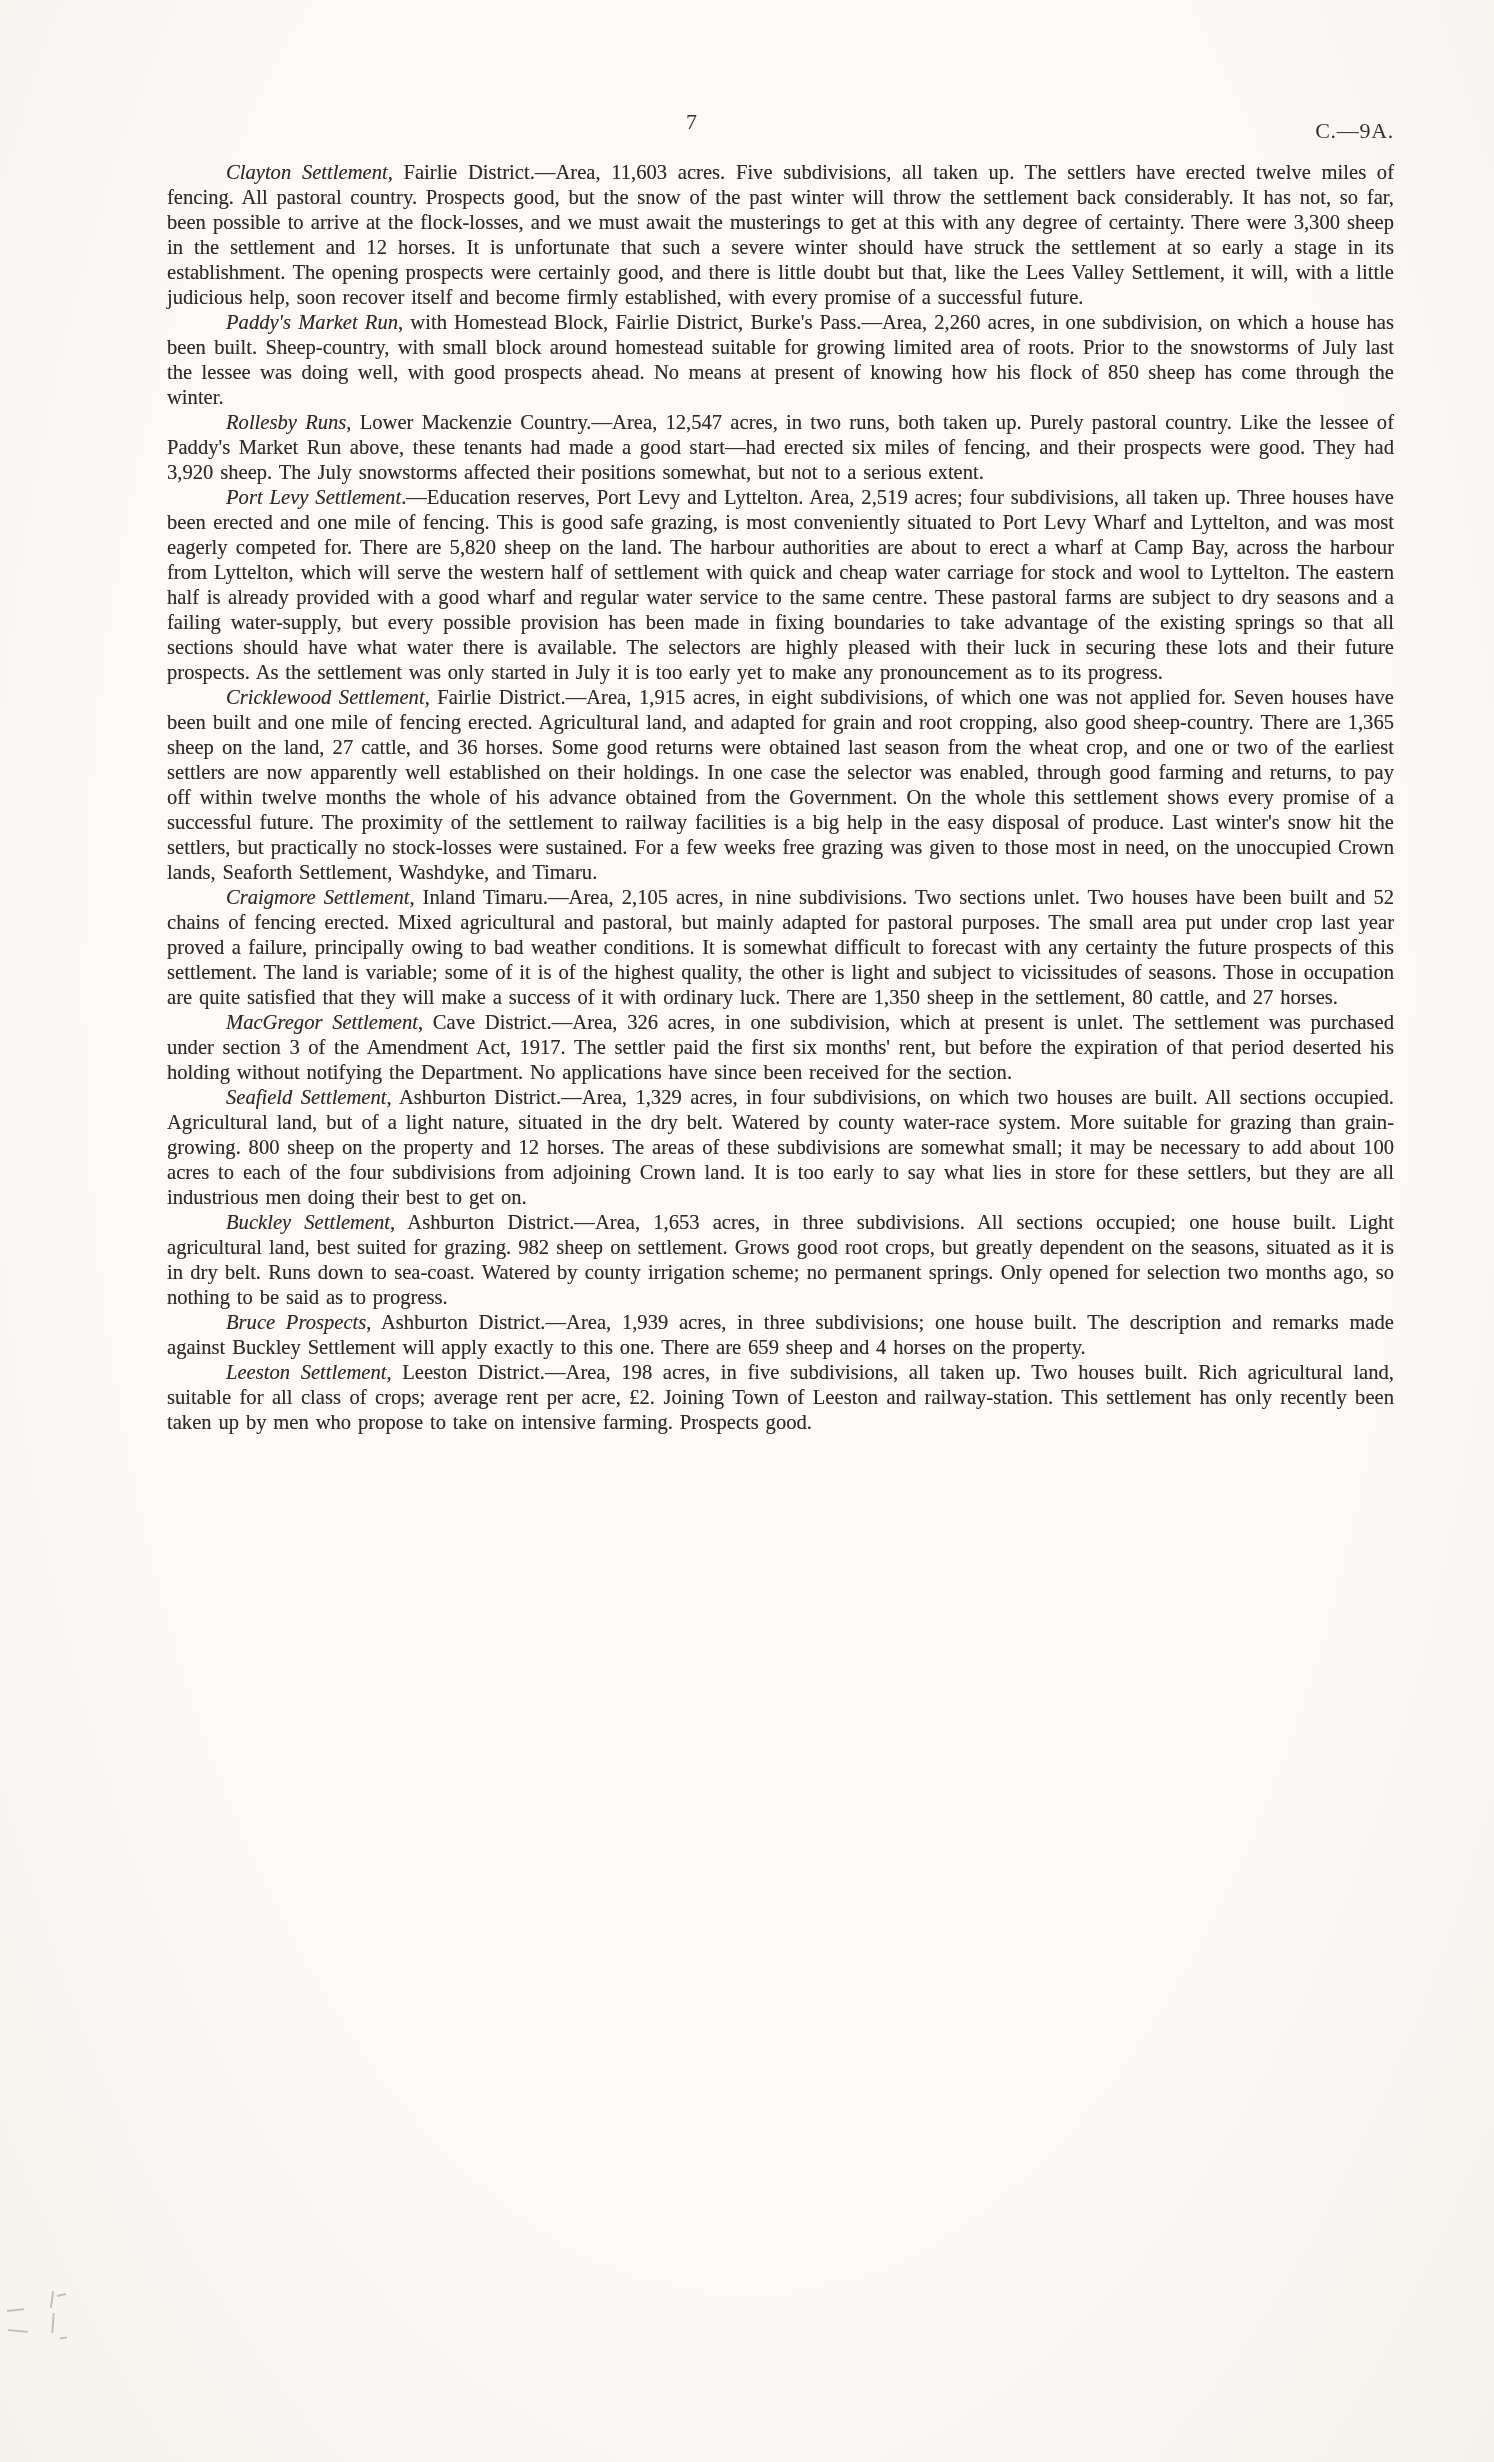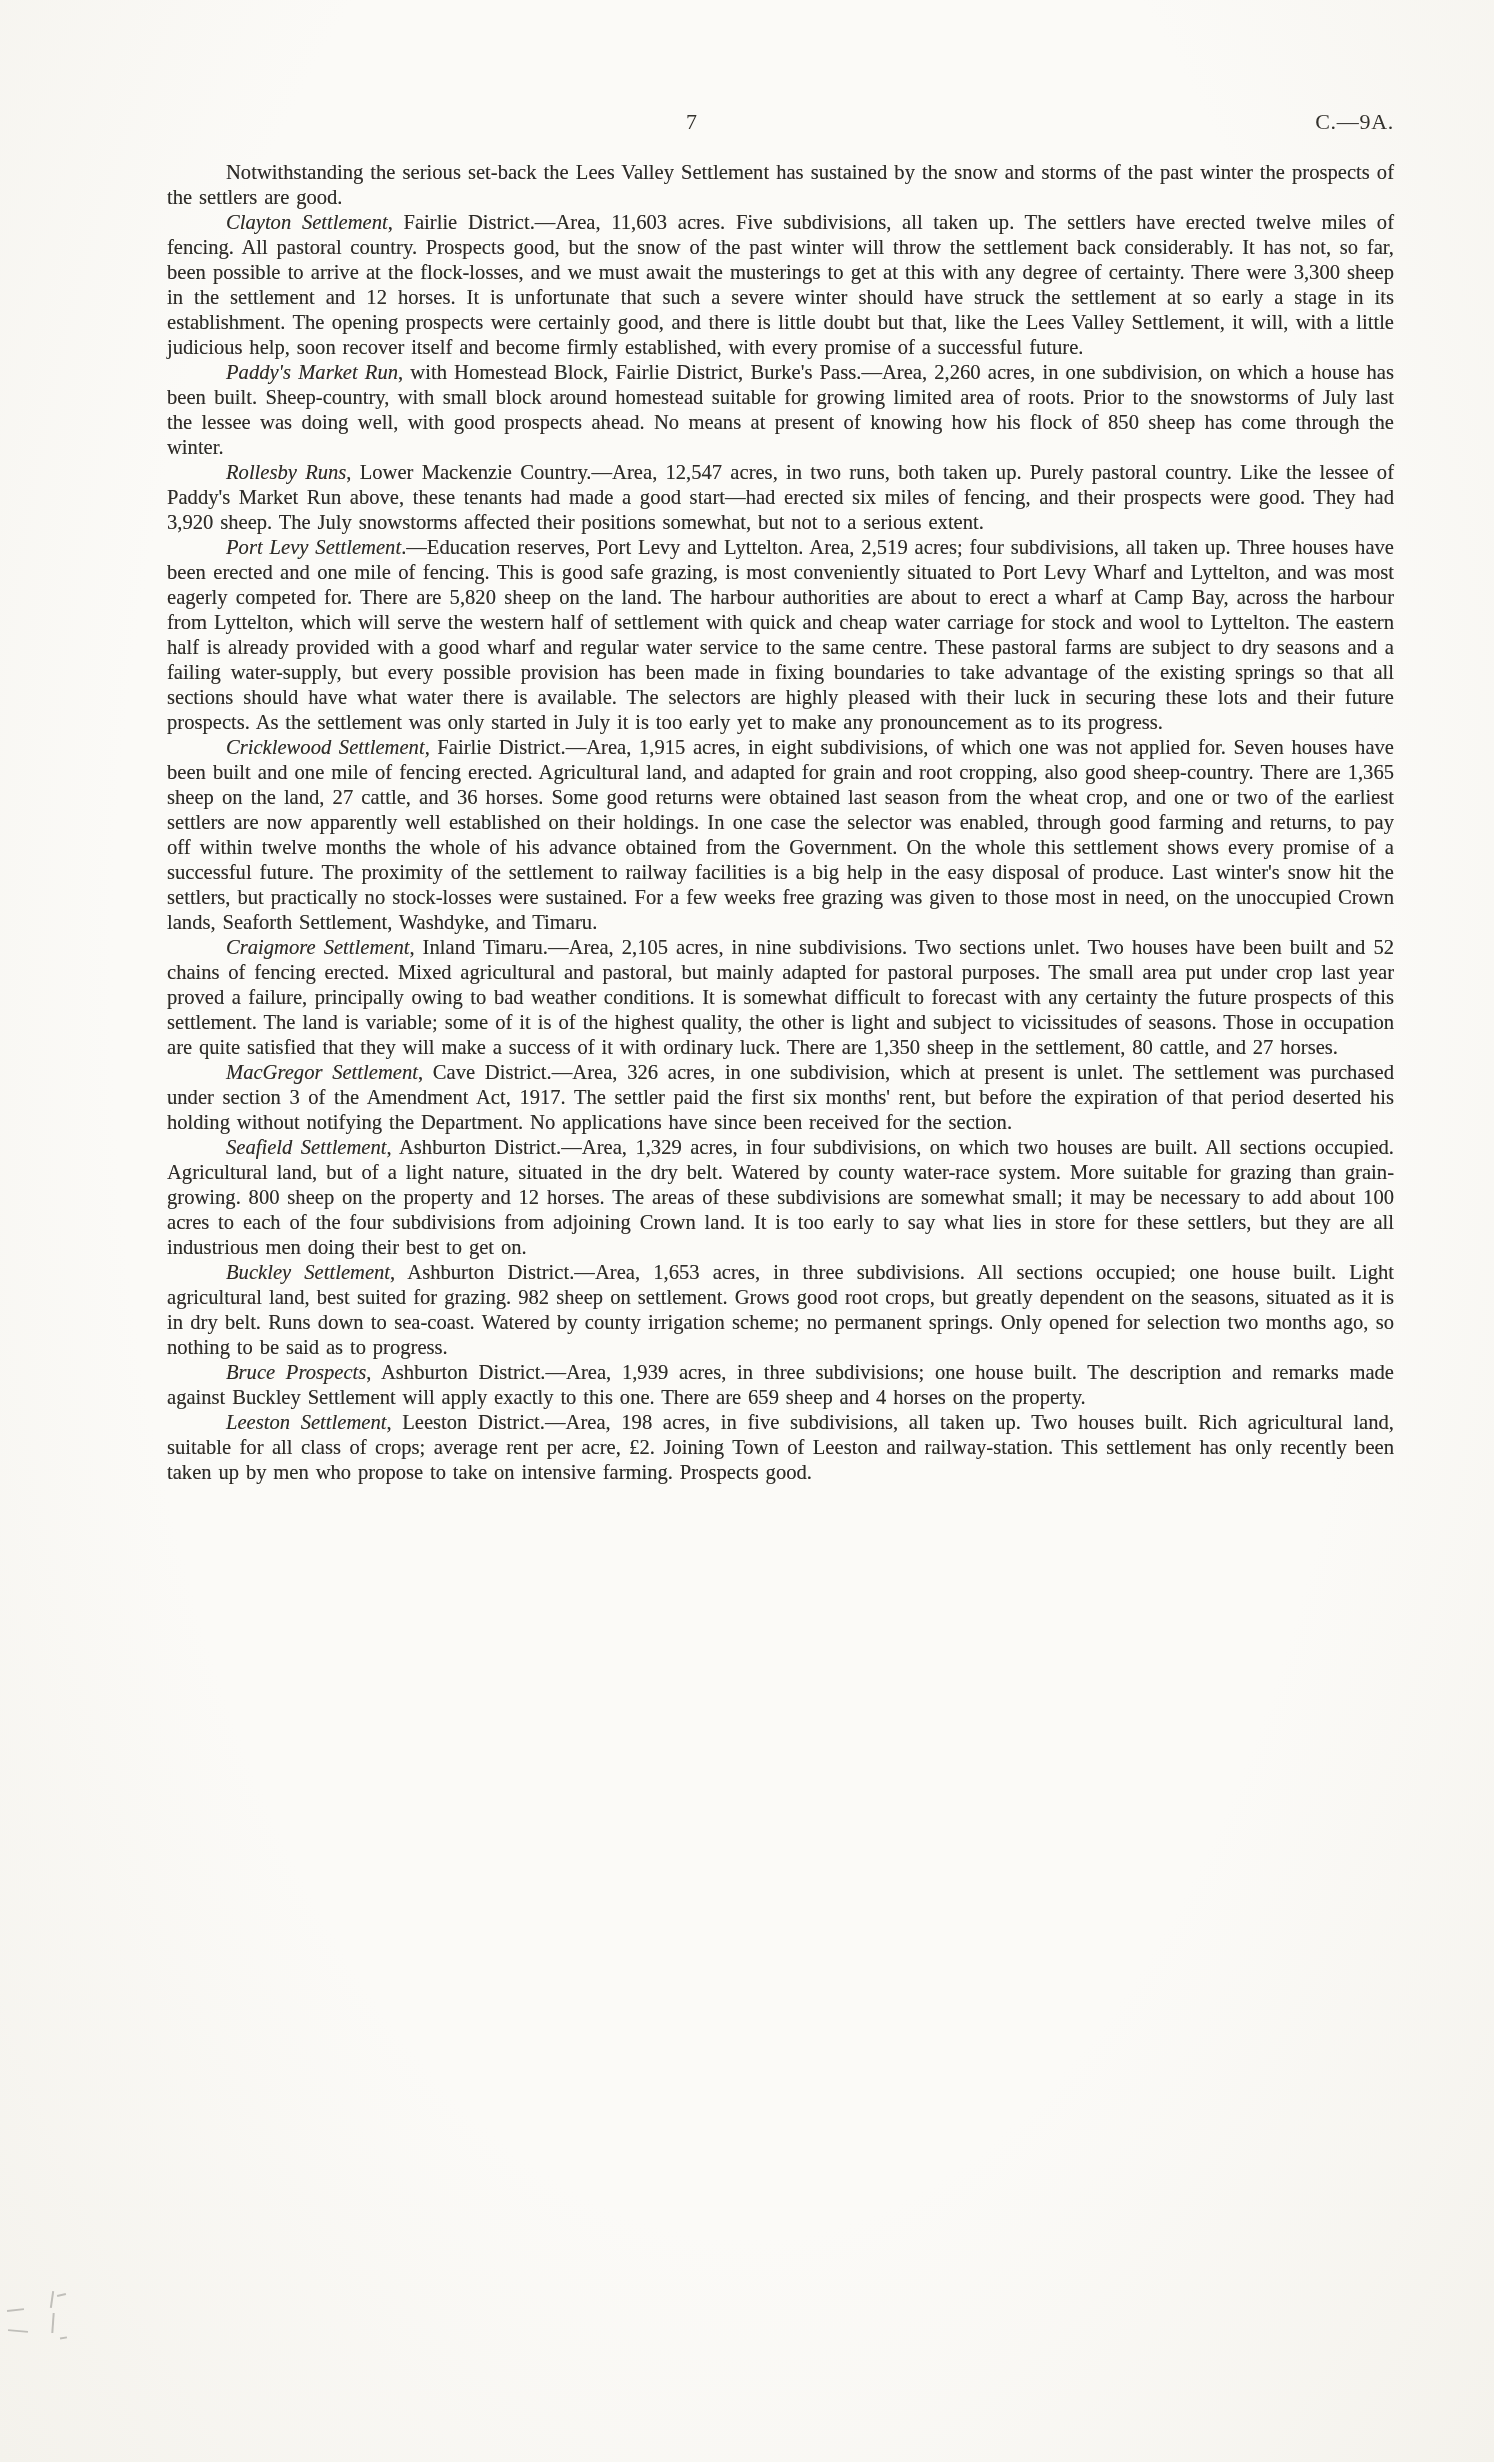--- a/index.html
+++ b/index.html
@@ -17,21 +17,21 @@
     background: radial-gradient(ellipse at 50% 40%, #fbfaf7 60%, #f4f2ec 100%);
   }
   .header {
     position: absolute;
     top: 109px; left: 0; right: 0;
     height: 32px;
     font-size: 22px;
     color: #34322d;
   }
   .page-number { position: absolute; left: 686px; top: 0; }
-  .doc-code   { position: absolute; right: 101px; top: 0; letter-spacing: 0.7px; }
+  .doc-code   { position: absolute; right: 101px; top: 9px; letter-spacing: 0.7px; }
   .content {
     position: absolute;
     top: 160px; left: 167px;
     width: 1227px;
     font-size: 20.6px;
     line-height: 25px;
     text-align: justify;
     text-shadow: 0 0 0.3px rgba(40,38,34,0.45);
   }
   .content p { text-indent: 59px; word-spacing: 1.7px; }
@@ -55,21 +55,20 @@
 <body>
 
 <div class="page">
 
   <div class="header">
     <span class="page-number">7</span>
     <span class="doc-code">C.—9A.</span>
   </div>
 
   <div class="content">
-    <p><span class="lead"></span><span>Notwithstanding the serious set-back the Lees Valley Settlement has sustained by the snow and storms of the past winter the prospects of the settlers are good.</span></p>
     <p><span class="lead">Clayton Settlement</span><span>, Fairlie District.—Area, 11,603 acres.  Five subdivisions, all taken up.  The settlers have erected twelve miles of fencing.  All pastoral country.  Prospects good, but the snow of the past winter will throw the settlement back considerably.  It has not, so far, been possible to arrive at the flock-losses, and we must await the musterings to get at this with any degree of certainty.  There were 3,300 sheep in the settlement and 12 horses.  It is unfortunate that such a severe winter should have struck the settlement at so early a stage in its establishment.  The opening prospects were certainly good, and there is little doubt but that, like the Lees Valley Settlement, it will, with a little judicious help, soon recover itself and become firmly established, with every promise of a successful future.</span></p>
     <p><span class="lead">Paddy's Market Run</span><span>, with Homestead Block, Fairlie District, Burke's Pass.—Area, 2,260 acres, in one subdivision, on which a house has been built.  Sheep-country, with small block around homestead suitable for growing limited area of roots.  Prior to the snowstorms of July last the lessee was doing well, with good prospects ahead.  No means at present of knowing how his flock of 850 sheep has come through the winter.</span></p>
     <p><span class="lead">Rollesby Runs</span><span>, Lower Mackenzie Country.—Area, 12,547 acres, in two runs, both taken up. Purely pastoral country.  Like the lessee of Paddy's Market Run above, these tenants had made a good start—had erected six miles of fencing, and their prospects were good.  They had 3,920 sheep.  The July snowstorms affected their positions somewhat, but not to a serious extent.</span></p>
     <p><span class="lead">Port Levy Settlement</span><span>.—Education reserves, Port Levy and Lyttelton.  Area, 2,519 acres; four subdivisions, all taken up.  Three houses have been erected and one mile of fencing.  This is good safe grazing, is most conveniently situated to Port Levy Wharf and Lyttelton, and was most eagerly competed for.  There are 5,820 sheep on the land.  The harbour authorities are about to erect a wharf at Camp Bay, across the harbour from Lyttelton, which will serve the western half of settlement with quick and cheap water carriage for stock and wool to Lyttelton. The eastern half is already provided with a good wharf and regular water service to the same centre.  These pastoral farms are subject to dry seasons and a failing water-supply, but every possible provision has been made in fixing boundaries to take advantage of the existing springs so that all sections should have what water there is available.  The selectors are highly pleased with their luck in securing these lots and their future prospects.  As the settlement was only started in July it is too early yet to make any pronouncement as to its progress.</span></p>
     <p><span class="lead">Cricklewood Settlement</span><span>, Fairlie District.—Area, 1,915 acres, in eight subdivisions, of which one was not applied for.  Seven houses have been built and one mile of fencing erected.  Agricultural land, and adapted for grain and root cropping, also good sheep-country.  There are 1,365 sheep on the land, 27 cattle, and 36 horses.  Some good returns were obtained last season from the wheat crop, and one or two of the earliest settlers are now apparently well established on their holdings.  In one case the selector was enabled, through good farming and returns, to pay off within twelve months the whole of his advance obtained from the Government.  On the whole this settlement shows every promise of a successful future.  The proximity of the settlement to railway facilities is a big help in the easy disposal of produce.  Last winter's snow hit the settlers, but practically no stock-losses were sustained.  For a few weeks free grazing was given to those most in need, on the unoccupied Crown lands, Seaforth Settlement, Washdyke, and Timaru.</span></p>
     <p><span class="lead">Craigmore Settlement</span><span>, Inland Timaru.—Area, 2,105 acres, in nine subdivisions.  Two sections unlet.  Two houses have been built and 52 chains of fencing erected.  Mixed agricultural and pastoral, but mainly adapted for pastoral purposes.  The small area put under crop last year proved a failure, principally owing to bad weather conditions.  It is somewhat difficult to forecast with any certainty the future prospects of this settlement.  The land is variable; some of it is of the highest quality, the other is light and subject to vicissitudes of seasons.  Those in occupation are quite satisfied that they will make a success of it with ordinary luck.  There are 1,350 sheep in the settlement, 80 cattle, and 27 horses.</span></p>
     <p><span class="lead">MacGregor Settlement</span><span>, Cave District.—Area, 326 acres, in one subdivision, which at present is unlet.  The settlement was purchased under section 3 of the Amendment Act, 1917.  The settler paid the first six months' rent, but before the expiration of that period deserted his holding without notifying the Department.  No applications have since been received for the section.</span></p>
     <p><span class="lead">Seafield Settlement</span><span>, Ashburton District.—Area, 1,329 acres, in four subdivisions, on which two houses are built.  All sections occupied.  Agricultural land, but of a light nature, situated in the dry belt.  Watered by county water-race system.  More suitable for grazing than grain-growing.  800 sheep on the property and 12 horses.  The areas of these subdivisions are somewhat small; it may be necessary to add about 100 acres to each of the four subdivisions from adjoining Crown land.  It is too early to say what lies in store for these settlers, but they are all industrious men doing their best to get on.</span></p>
     <p><span class="lead">Buckley Settlement</span><span>, Ashburton District.—Area, 1,653 acres, in three subdivisions.  All sections occupied; one house built.  Light agricultural land, best suited for grazing.  982 sheep on settlement.  Grows good root crops, but greatly dependent on the seasons, situated as it is in dry belt.  Runs down to sea-coast.  Watered by county irrigation scheme; no permanent springs.  Only opened for selection two months ago, so nothing to be said as to progress.</span></p>
     <p><span class="lead">Bruce Prospects</span><span>, Ashburton District.—Area, 1,939 acres, in three subdivisions; one house built.  The description and remarks made against Buckley Settlement will apply exactly to this one.  There are 659 sheep and 4 horses on the property.</span></p>

